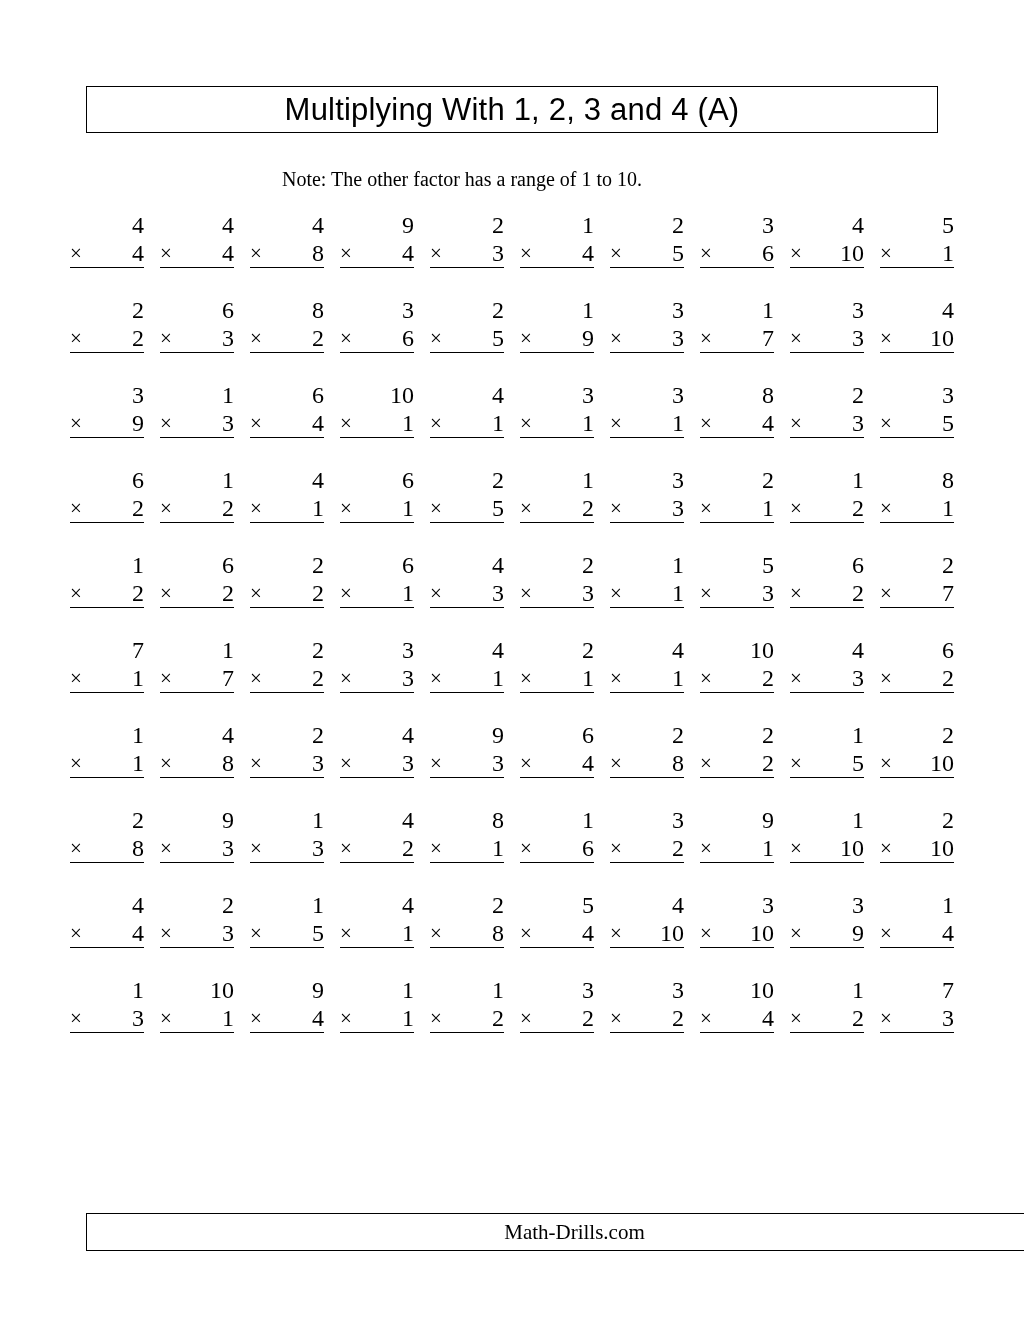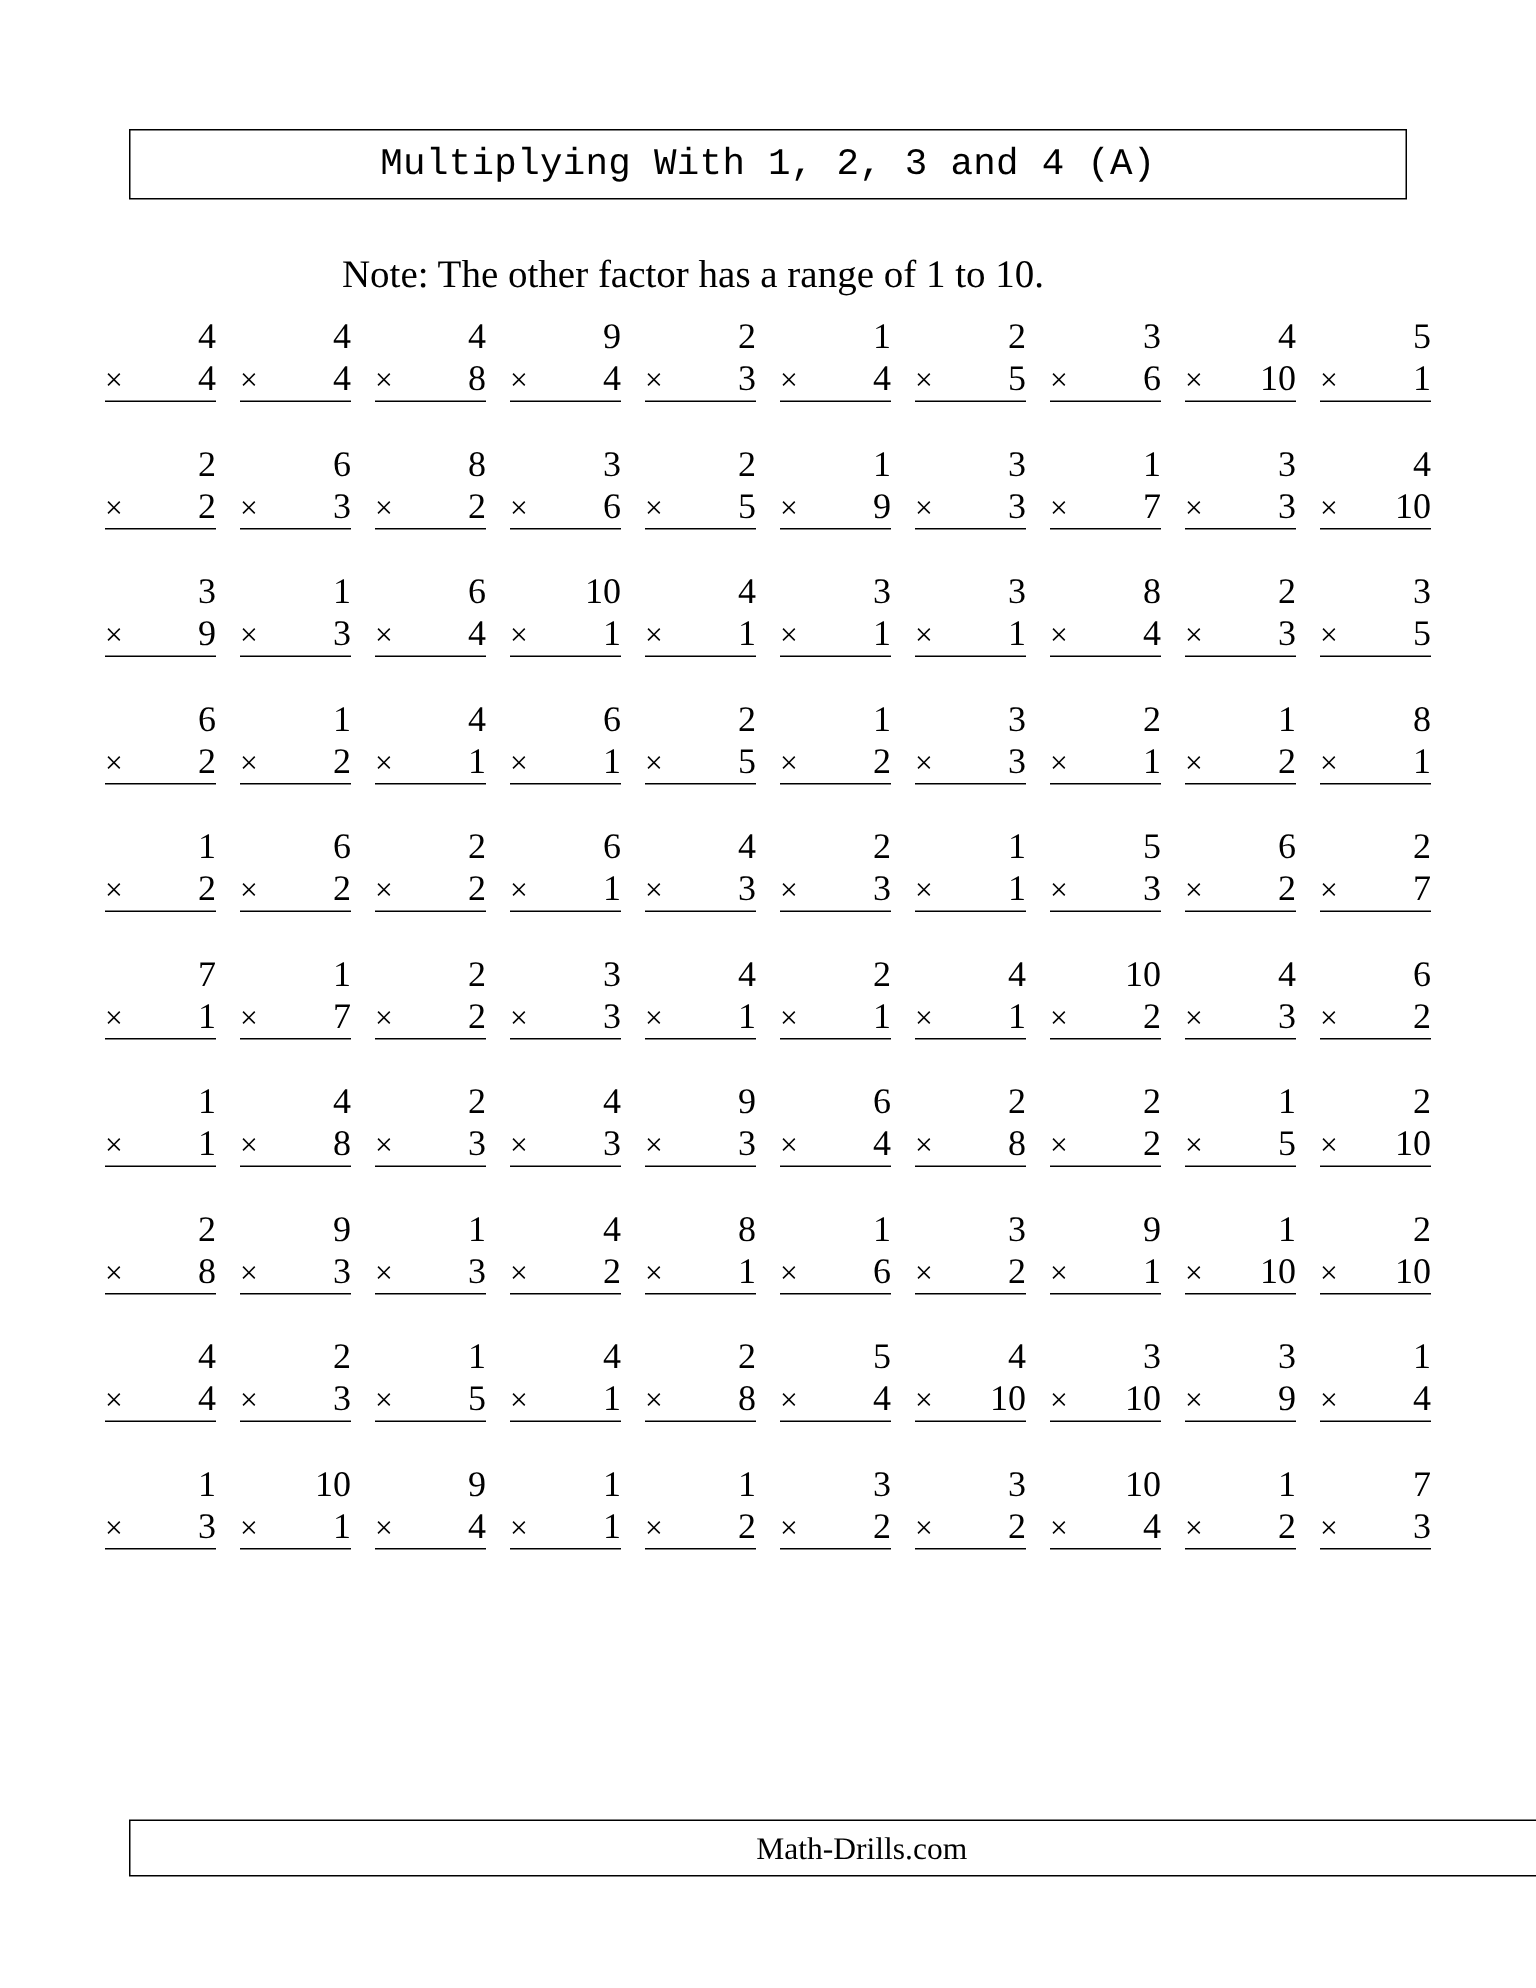--- a/index.html
+++ b/index.html
@@ -26,32 +26,32 @@
     top: 86px;
     width: 852px;
     height: 47px;
     border: 1px solid #000;
     box-sizing: border-box;
     display: flex;
     align-items: center;
     justify-content: center;
   }
   .title-text {
-    font-size: 25px;
-    font-family: Liberation Mono, monospace;
+    font-size: 31px;
+    font-family: Liberation Sans, sans-serif;
     letter-spacing: 0.2px;
     white-space: nowrap;
   }
   .note {
     position: absolute;
     left: 0;
     top: 168px;
     width: 924px;
     text-align: center;
-    font-size: 26px;
+    font-size: 20px;
     font-family: "Liberation Serif", serif;
   }
   .grid {
     position: absolute;
     left: 62px;
     top: 212px;
     width: 900px;
     display: flex;
     flex-direction: column;
   }

